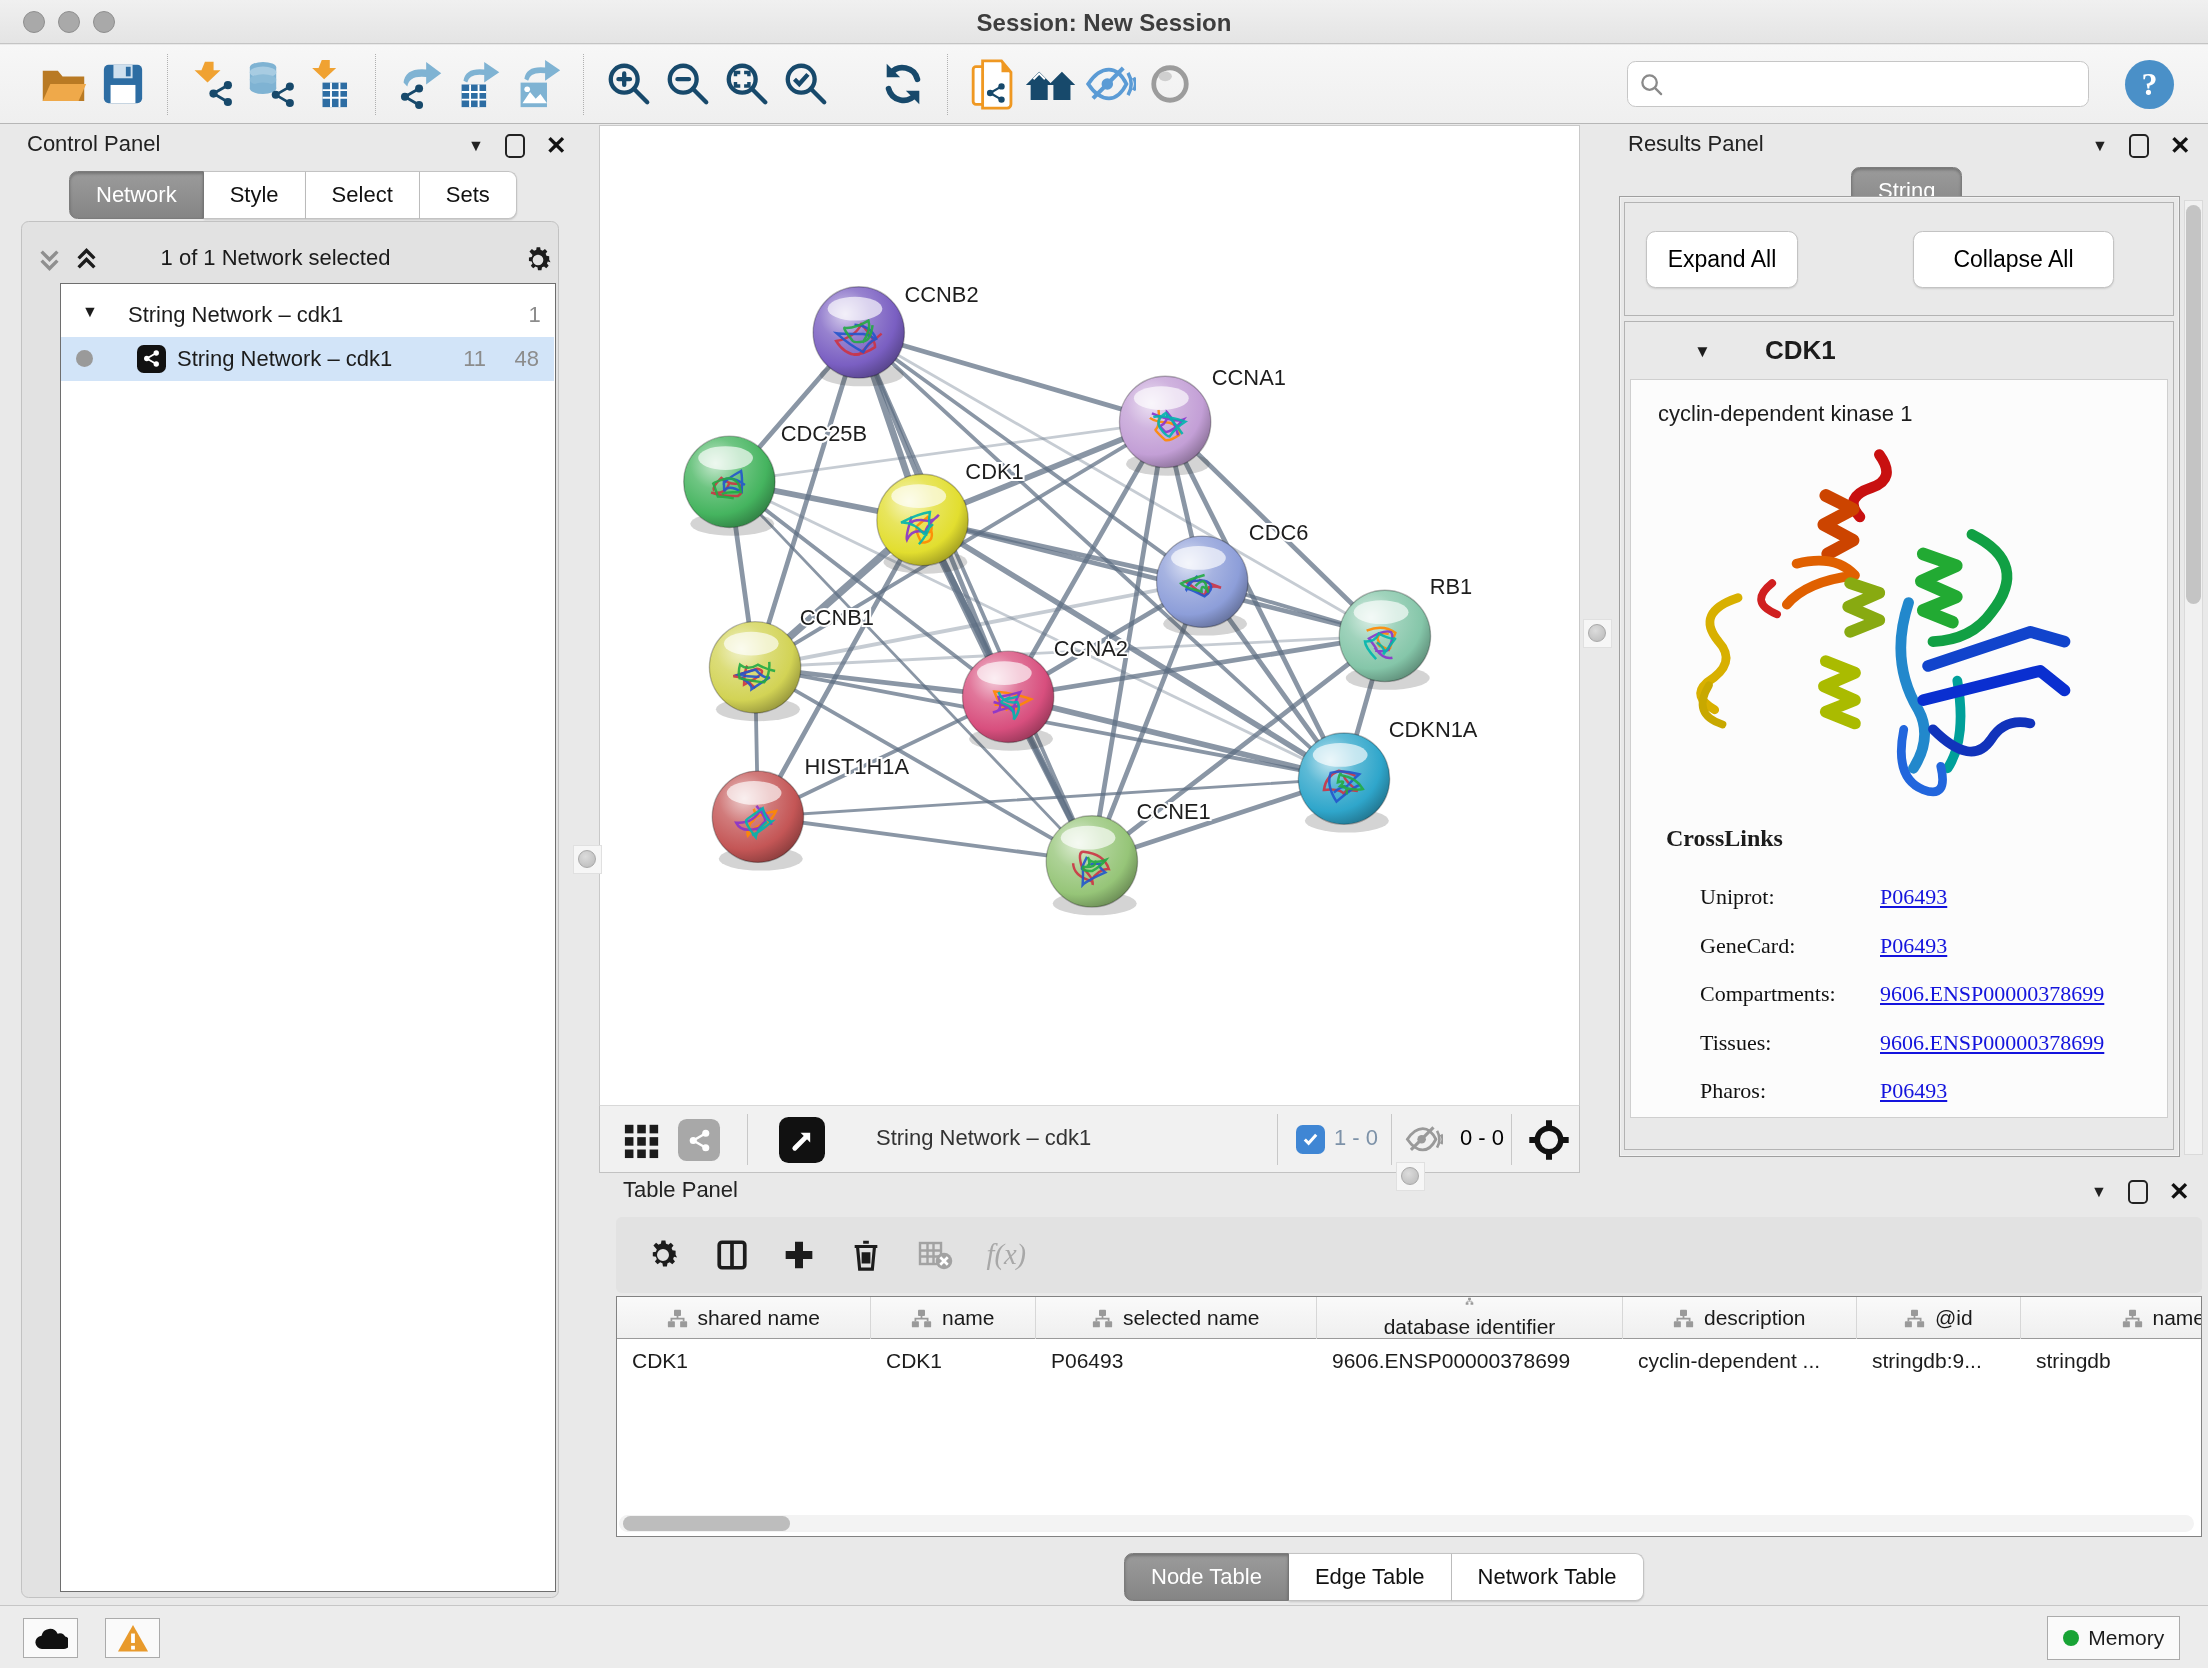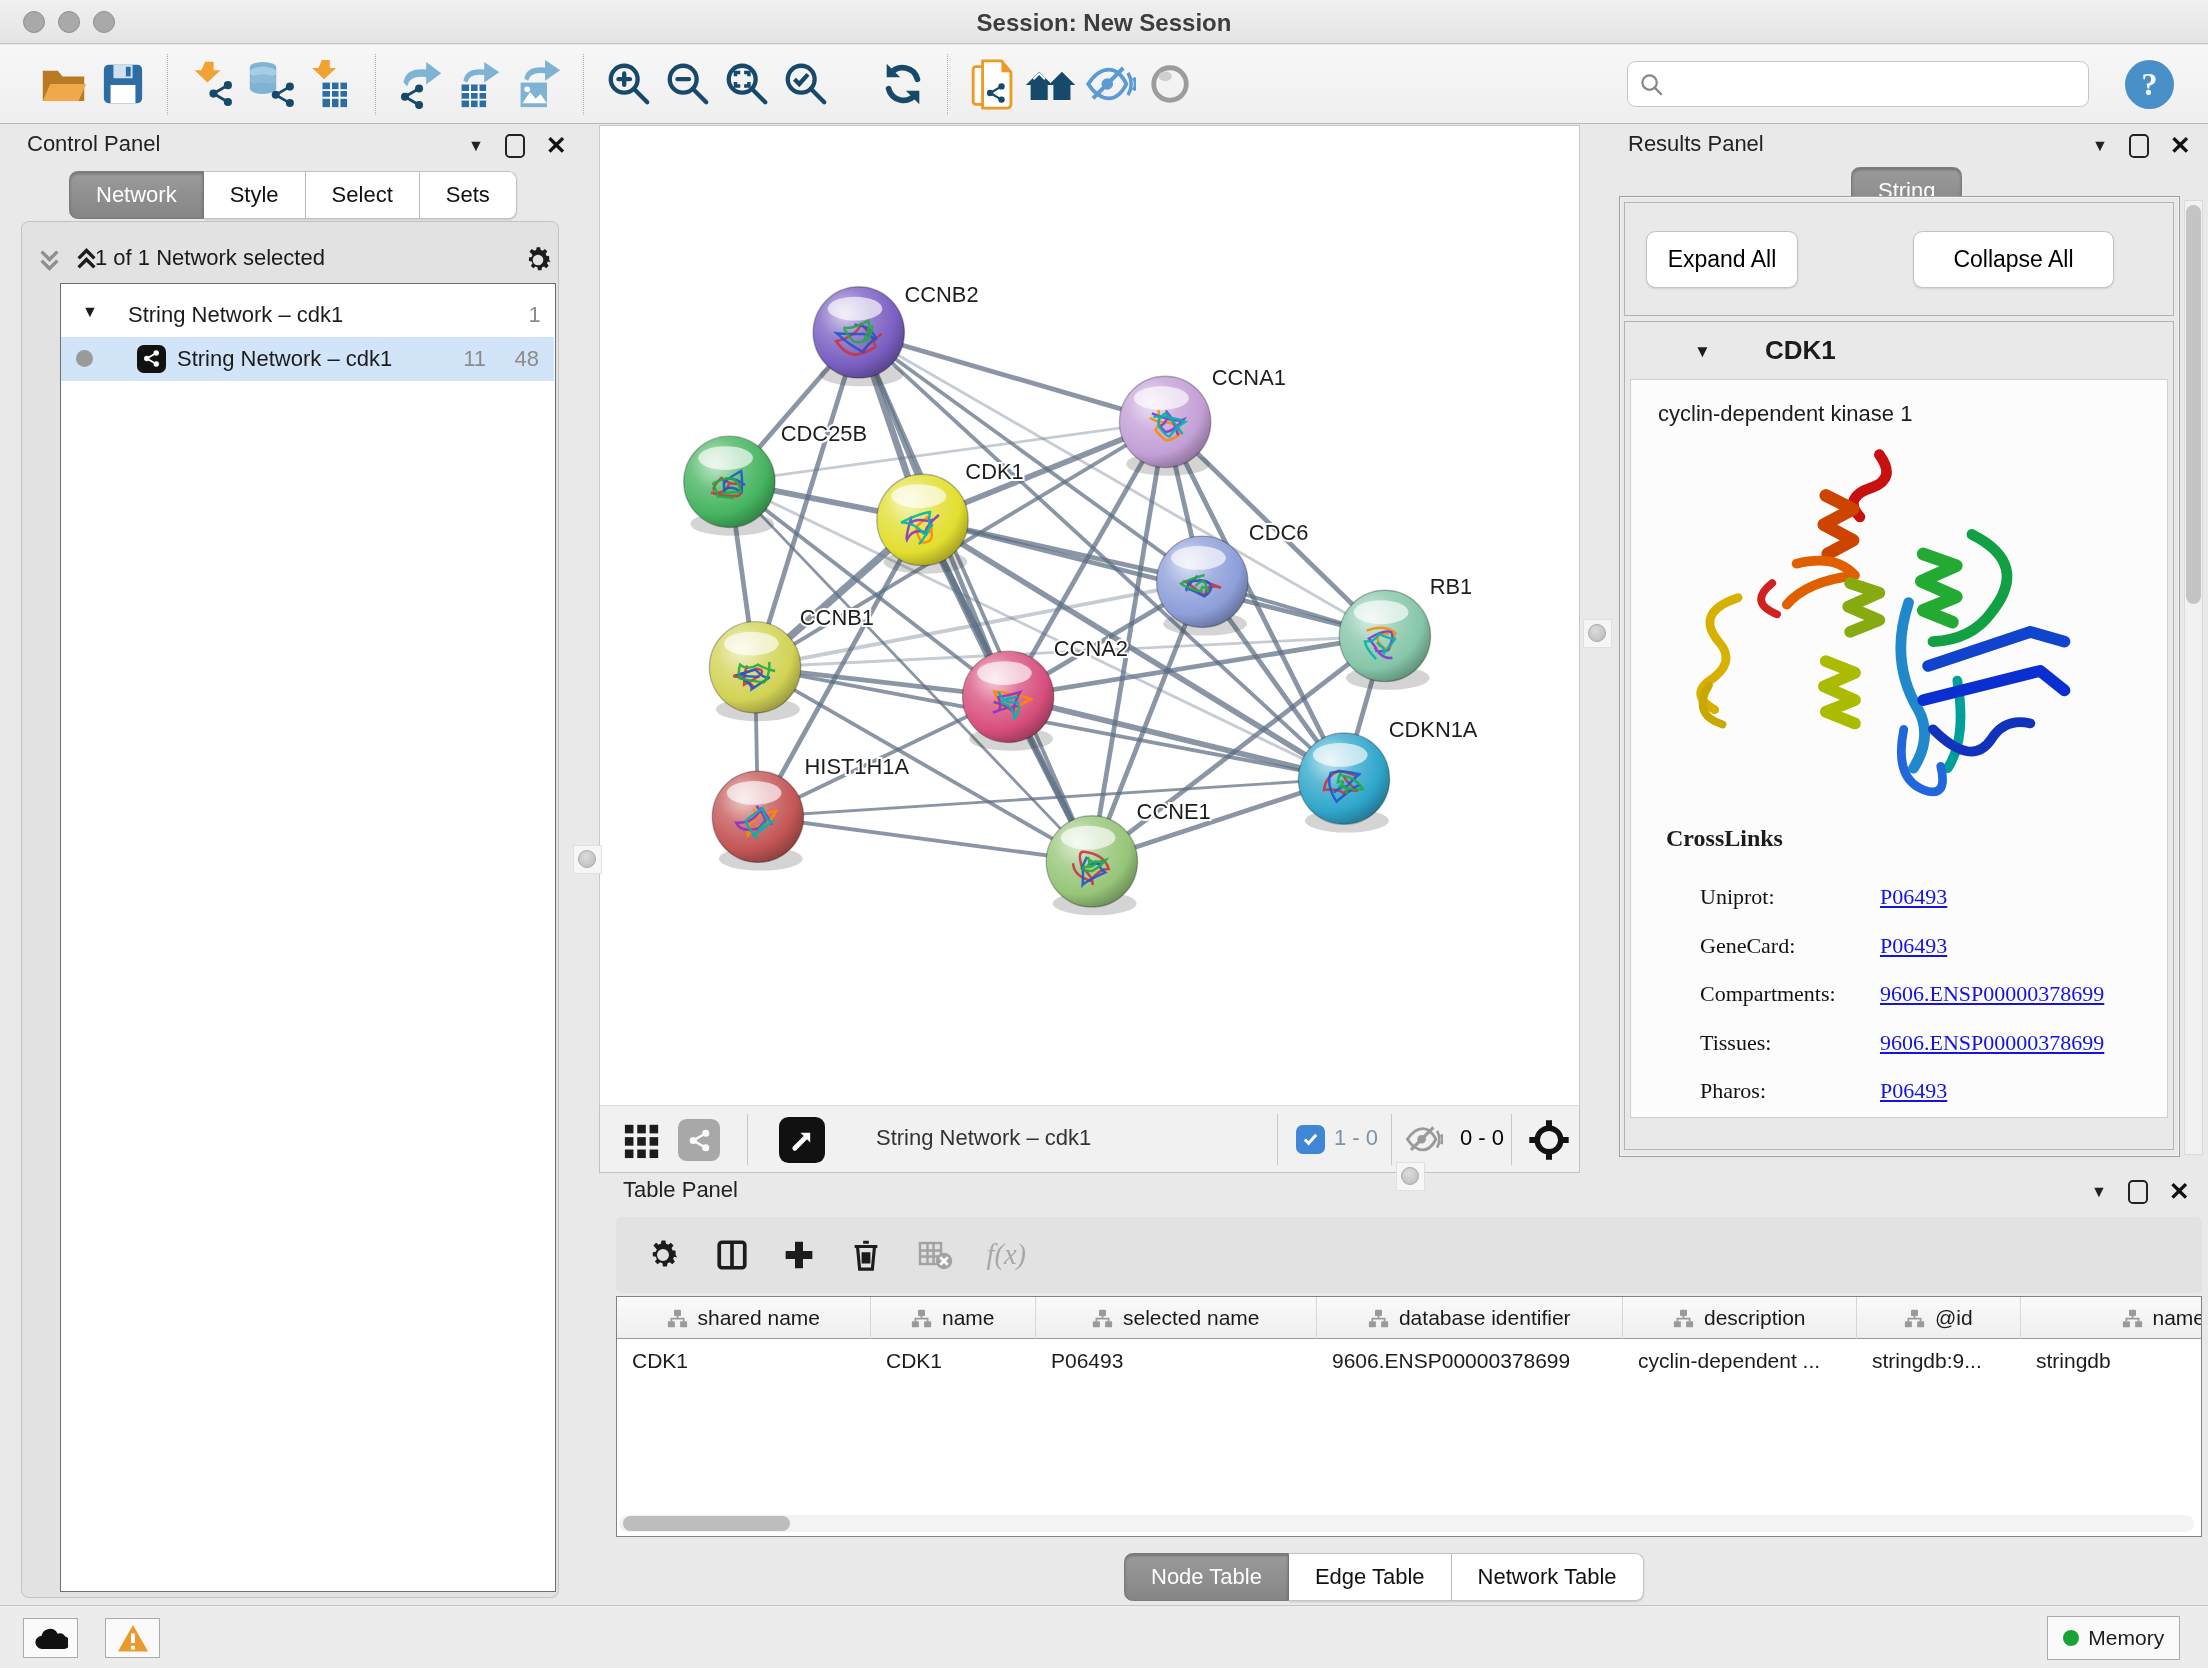--- a/index.html
+++ b/index.html
@@ -44,21 +44,21 @@
   .seg:first-child { border-left-width:1px; border-radius:8.6px 0 0 8.6px; }
   .seg:last-child { border-radius:0 8.6px 8.6px 0; }
   .seg:first-child:last-child { border-radius:8.6px; }
   .seg.sel { background:linear-gradient(#9b9b9b,#858585); color:#fff;
              border-color:#7c7c7c; box-shadow:inset 0 1.9px 2.9px rgba(0,0,0,.25); }
 
   
   .cp-box { position:absolute; left:21px; top:221px; width:538px; height:1377px;
             background:#e2e2e2; border:1px solid #c2c2c2; border-radius:7.6px; }
   .cp-treehead { position:absolute; left:28.5px; top:240px; width:523px; height:42px; }
-  .cp-status { position:absolute; left:95px; top:245px; width:361px; text-align:left; font-size:22px; color:#1b1b1b; }
+  .cp-status { position:absolute; left:95px; top:245px; width:361px; text-align:center; font-size:22px; color:#1b1b1b; }
   .tree-box { position:absolute; left:60px; top:283px; width:496px; height:1309px;
               background:#fff; border:1.9px solid #6e6e6e; }
   .tree-row { position:absolute; left:0; width:493px; height:44px; font-size:22px; }
   .tree-sel { background:#d2e4f8; }
 
   
   .net-canvas { position:absolute; left:599px; top:125px; width:981px; height:981px;
                 background:#fff; border:1px solid #c9c9c9; }
   .net-toolbar { position:absolute; left:599px; top:1105px; width:981px; height:68px;
                  background:#f1f1f1; border:1px solid #c2c2c2; border-top:1px solid #d8d8d8; }
@@ -803,21 +803,21 @@
             <use href="#sym-org"></use>
           </svg>
           <span>name</span>
         </div>
         <div class="th-cell" style="width: 281px;">
           <svg class="ic" width="21" height="21" viewBox="0 0 24 24" style="color:#9a9a9a">
             <use href="#sym-org"></use>
           </svg>
           <span>selected name</span>
         </div>
-        <div class="th-cell" style="width: 306px;">
+        <div class="th-cell" style="width: 306px; flex-direction: column;">
           <svg class="ic" width="21" height="21" viewBox="0 0 24 24" style="color:#9a9a9a">
             <use href="#sym-org"></use>
           </svg>
           <span>database identifier</span>
         </div>
         <div class="th-cell" style="width: 234px;">
           <svg class="ic" width="21" height="21" viewBox="0 0 24 24" style="color:#9a9a9a">
             <use href="#sym-org"></use>
           </svg>
           <span>description</span>

